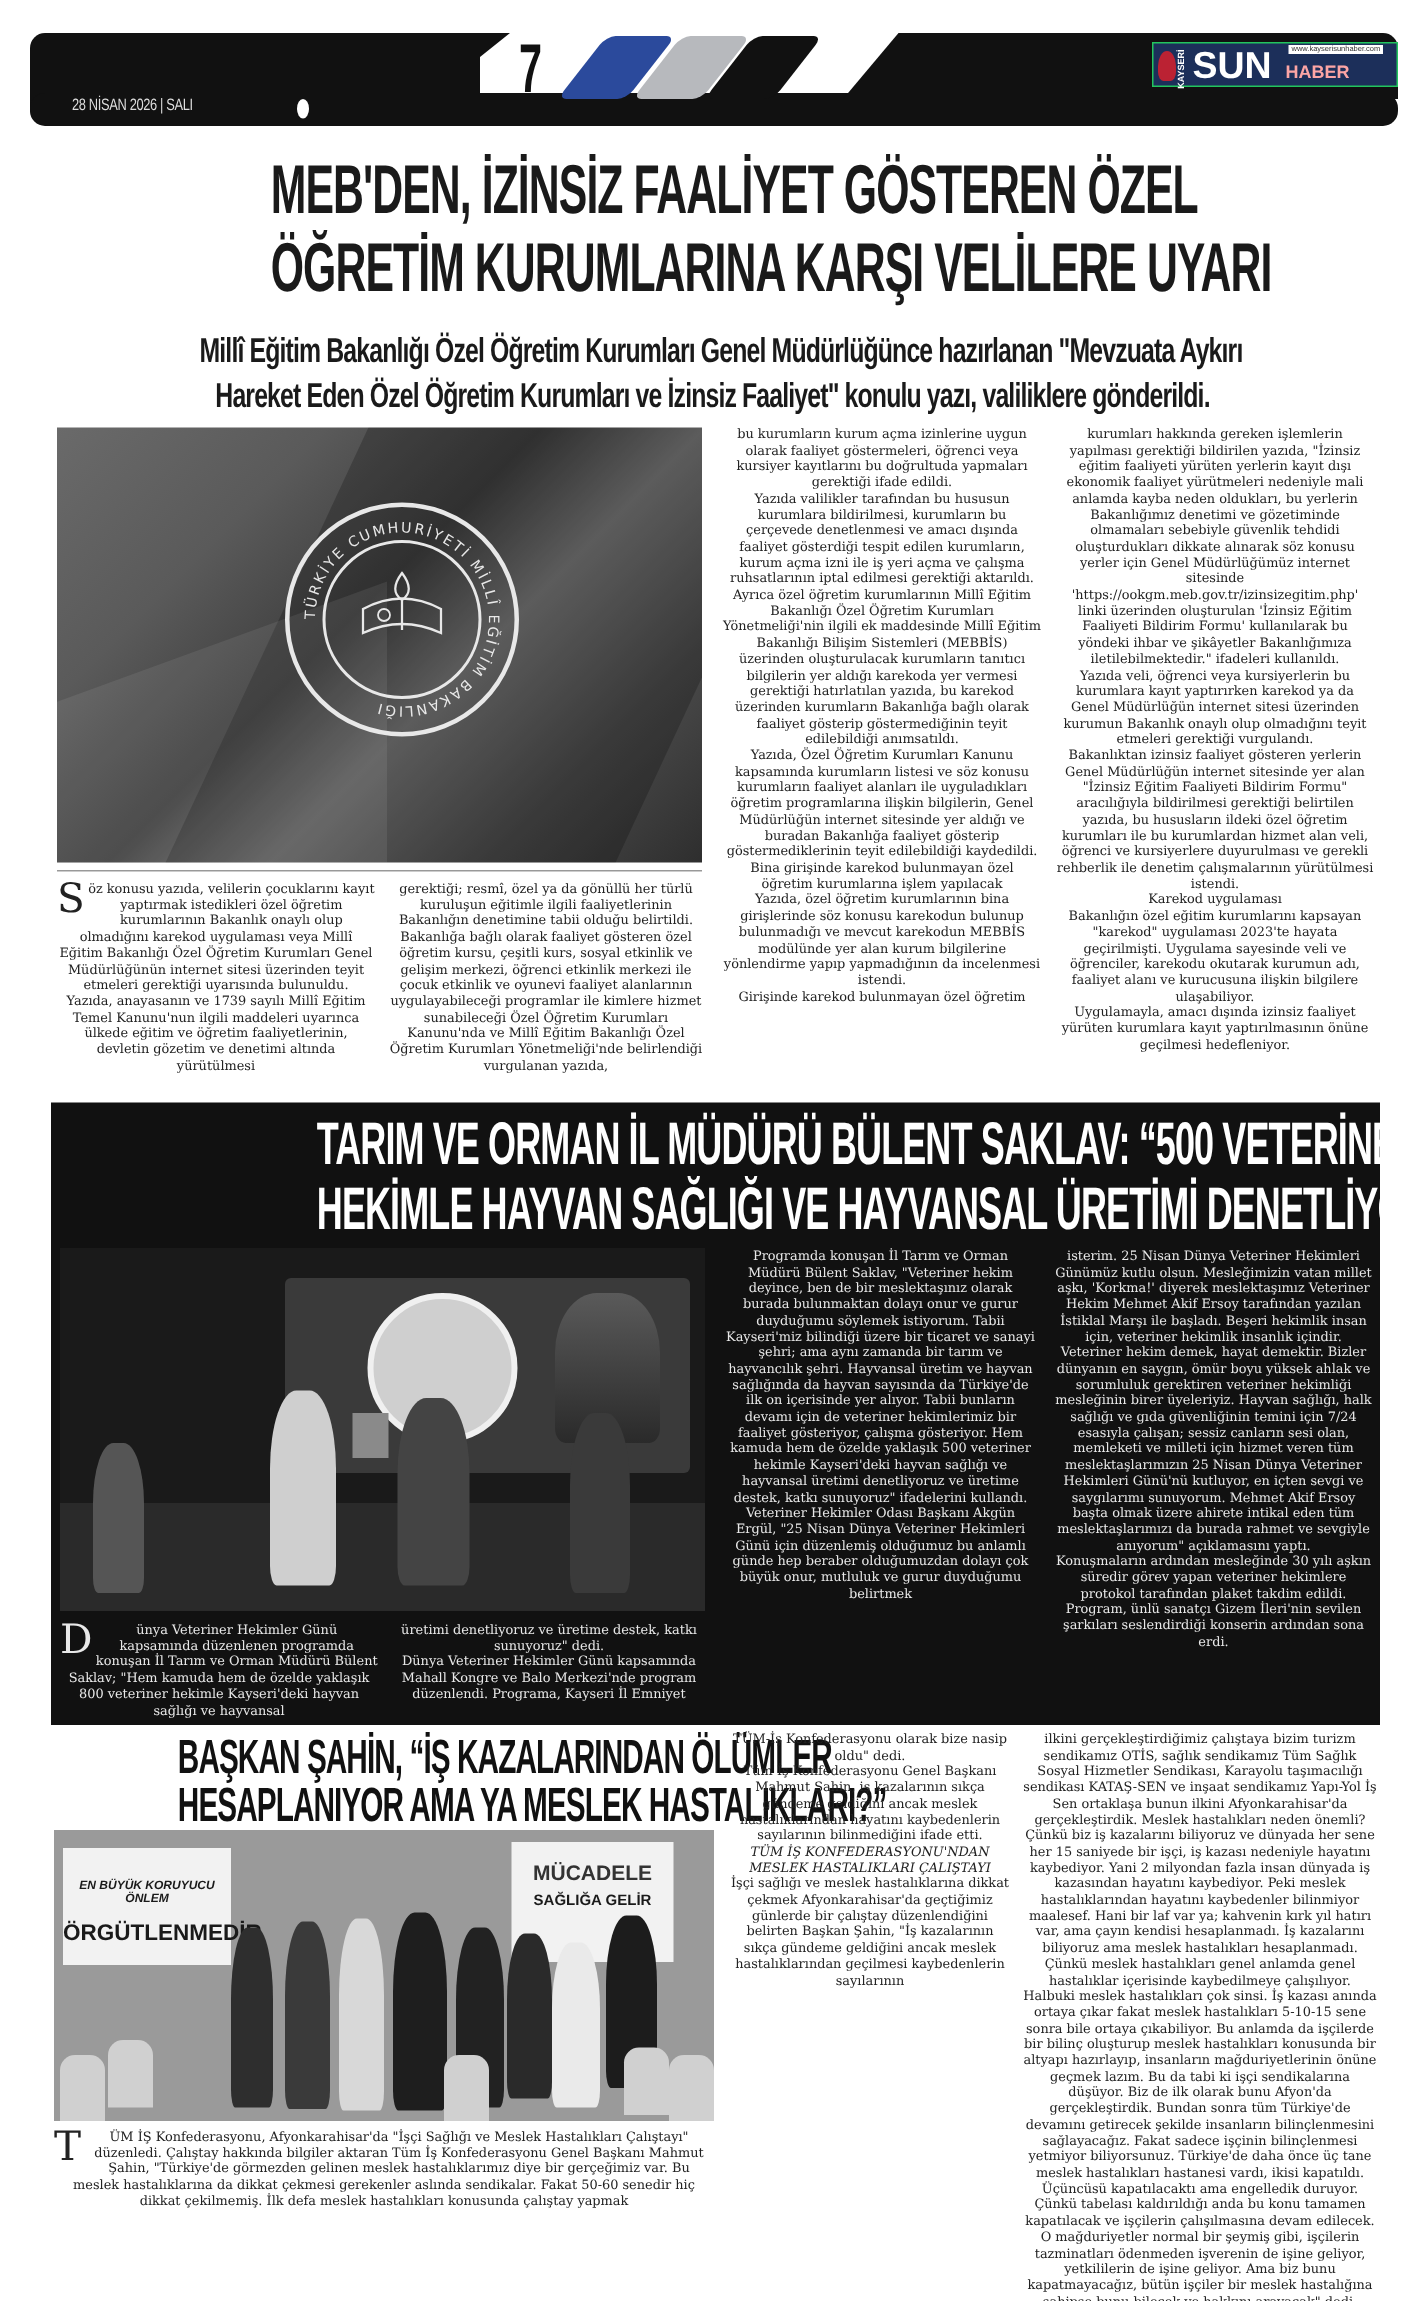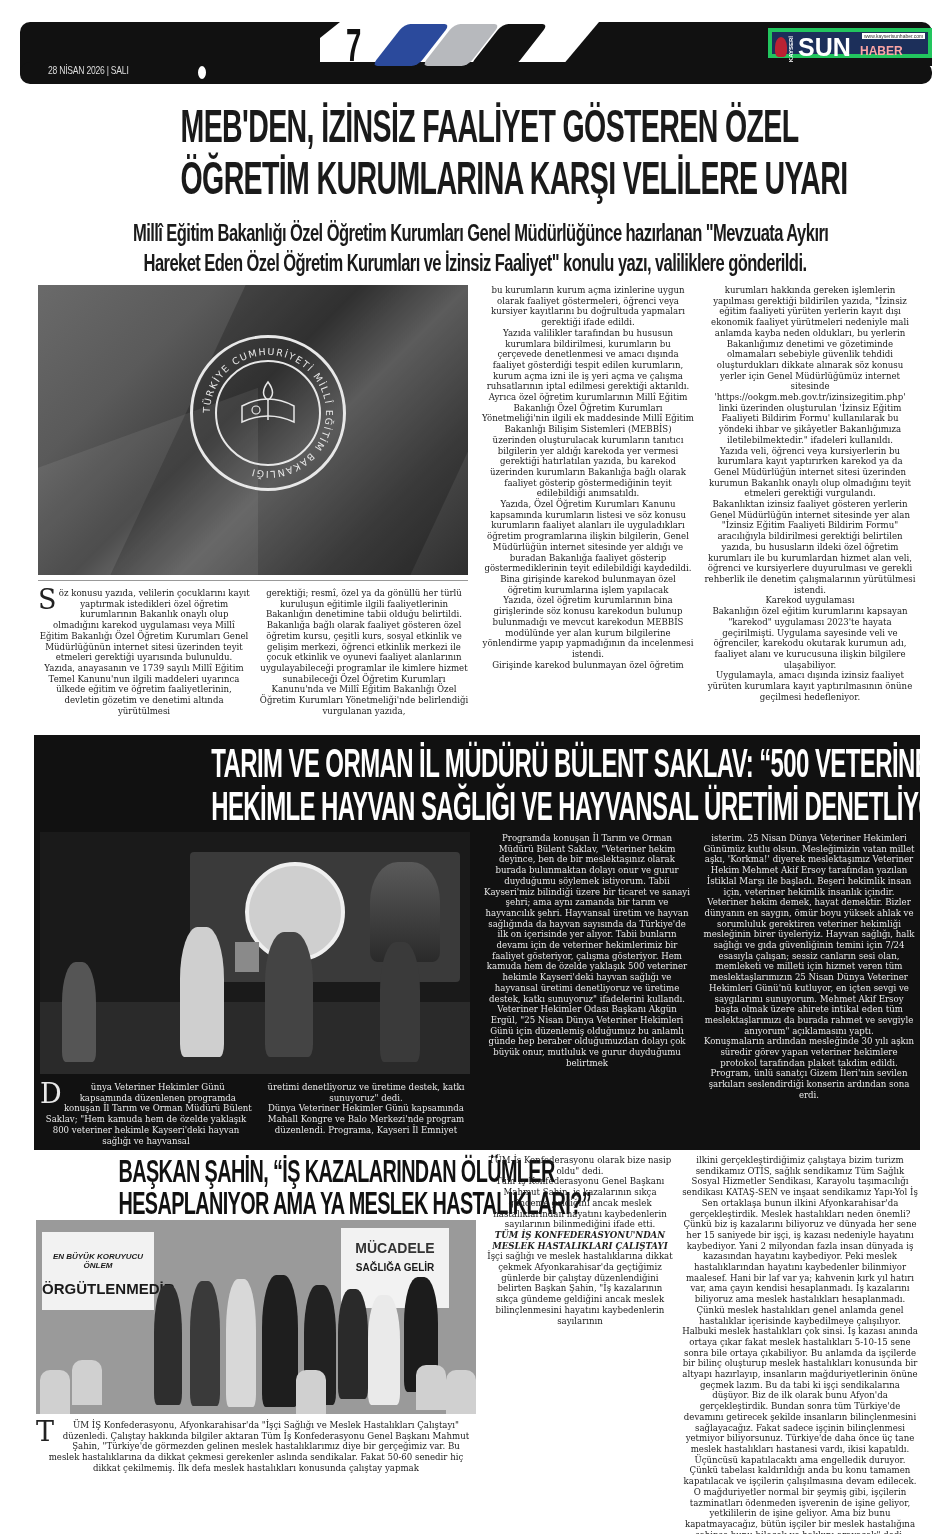--- a/index.html
+++ b/index.html
@@ -16,21 +16,21 @@
     clip-path: polygon(10% 0, 100% 0, 100% 100%, 0 100%); }
   .mh-stripe { position: absolute; top: 2px; width: 46px; height: 42px; border-radius: 6px; transform: skewX(-38deg); }
   .mh-stripe.blue { left: 368px; background: #2b4a9c; }
   .mh-stripe.grey { left: 418px; background: #b7b9bd; }
   .mh-stripe.black { left: 466px; background: #111; }
   .page-number { position: absolute; left: 326px; top: 0; font-family: "Liberation Sans", sans-serif; font-weight: 700;
     font-size: 46px; color: #111; transform: scaleX(0.6); transform-origin: left top; line-height: 46px; }
   .date-line { position: absolute; left: 28px; top: 42px; font-family: "Liberation Sans", sans-serif; font-size: 11px;
     color: #ddd; letter-spacing: -0.3px; transform: scaleX(0.78); transform-origin: left center; }
   .dot { position: absolute; left: 178px; top: 44px; width: 8px; height: 13px; background: #fff; border-radius: 50%; }
-  .logo { position: absolute; left: 748px; top: 6px; width: 164px; height: 30px; background: #1c2f5a; border: 4px solid #22c55e; }
+  .logo { position: absolute; left: 748px; top: 6px; width: 164px; height: 30px; background: #1c2f5a; border: 1px solid #22c55e; }
   .logo .runner { position: absolute; left: 3px; top: 5px; width: 12px; height: 20px; background: #b23; border-radius: 50% 50% 30% 30%; }
   .logo .kayseri { position: absolute; left: 16px; top: 4px; font-size: 6px; color: #fff; writing-mode: vertical-rl; transform: rotate(180deg);
     font-family: "Liberation Sans", sans-serif; font-weight: 700; }
   .logo .sun { position: absolute; left: 26px; top: 2px; font-family: "Liberation Sans", sans-serif; font-weight: 700; font-size: 25px; color: #fff; line-height: 26px; }
   .logo .haber { position: absolute; left: 88px; top: 10px; font-family: "Liberation Sans", sans-serif; font-weight: 700; font-size: 12px; color: #fca5a5; line-height: 18px; }
   .logo .url { position: absolute; left: 90px; top: 1px; font-size: 5px; color: #333; background: #fff; padding: 0 2px; font-family: "Liberation Sans", sans-serif; }
 
   
   .hl { position: absolute; font-family: "Liberation Sans", sans-serif; font-weight: 700; text-align: center;
     letter-spacing: -1px; transform-origin: center top; white-space: nowrap; }
@@ -83,21 +83,21 @@
   .banner-left .b1 { display: block; font-size: 8px; margin-top: 20px; font-style: italic; }
   .banner-left .b2 { display: block; font-size: 15px; margin-top: 10px; }
   .banner-right { left: 305px; top: 8px; width: 108px; height: 80px; }
   .banner-right .b1 { display: block; font-size: 14px; margin-top: 12px; color: #333; }
   .banner-right .b2 { display: block; font-size: 10px; margin-top: 6px; }
   .crowd { position: absolute; left: 110px; top: 55px; width: 300px; height: 140px; }
   .seat { position: absolute; width: 30px; height: 45px; background: #d0d0d0; border-radius: 10px 10px 0 0; }
   .a3c1 { left: 36px; top: 1420px; width: 440px; }
   .a3c2 { left: 486px; top: 1155px; width: 188px; }
   .a3c3 { left: 682px; top: 1155px; width: 236px; }
-  .subhead { font-weight: 700; font-style: italic; }
+  .subhead { font-weight: 400; font-style: italic; }
 </style>
 </head>
 <body>
 
 <div class="masthead">
   <div class="mh-left"></div>
   <div class="mh-slant"></div>
   <div class="mh-bottom"></div>
   <div class="mh-right"></div>
   <div class="mh-stripe blue"></div>
@@ -235,18 +235,18 @@
   <div class="seat" style="left:410px;top:150px;"></div>
 </div>
 
 <div class="col a3c1">
   <p><span class="dropcap">T</span><span>ÜM İŞ Konfederasyonu, Afyonkarahisar'da "İşçi Sağlığı ve Meslek Hastalıkları Çalıştayı" düzenledi. Çalıştay hakkında bilgiler aktaran Tüm İş Konfederasyonu Genel Başkanı Mahmut Şahin, "Türkiye'de görmezden gelinen meslek hastalıklarımız diye bir gerçeğimiz var. Bu meslek hastalıklarına da dikkat çekmesi gerekenler aslında sendikalar. Fakat 50-60 senedir hiç dikkat çekilmemiş. İlk defa meslek hastalıkları konusunda çalıştay yapmak</span></p>
 </div>
 <div class="col a3c2">
   <p>TÜM-İş Konfederasyonu olarak bize nasip oldu" dedi.</p>
   <p>Tüm İş Konfederasyonu Genel Başkanı Mahmut Şahin, iş kazalarının sıkça gündeme geldiğini ancak meslek hastalıklarından hayatını kaybedenlerin sayılarının bilinmediğini ifade etti.</p>
   <p class="subhead">TÜM İŞ KONFEDERASYONU'NDAN MESLEK HASTALIKLARI ÇALIŞTAYI</p>
-  <p>İşçi sağlığı ve meslek hastalıklarına dikkat çekmek Afyonkarahisar'da geçtiğimiz günlerde bir çalıştay düzenlendiğini belirten Başkan Şahin, "İş kazalarının sıkça gündeme geldiğini ancak meslek bilinçlenmesini hayatını kaybedenlerin sayılarının</p>
+  <p>İşçi sağlığı ve meslek hastalıklarına dikkat çekmek Afyonkarahisar'da geçtiğimiz günlerde bir çalıştay düzenlendiğini belirten Başkan Şahin, "İş kazalarının sıkça gündeme geldiğini ancak meslek hastalıklarından geçilmesi kaybedenlerin sayılarının</p>
 </div>
 
 <div class="col a3c3">
   <p>ilkini gerçekleştirdiğimiz çalıştaya bizim turizm sendikamız OTİS, sağlık sendikamız Tüm Sağlık Sosyal Hizmetler Sendikası, Karayolu taşımacılığı sendikası KATAŞ-SEN ve inşaat sendikamız Yapı-Yol İş Sen ortaklaşa bunun ilkini Afyonkarahisar'da gerçekleştirdik. Meslek hastalıkları neden önemli? Çünkü biz iş kazalarını biliyoruz ve dünyada her sene her 15 saniyede bir işçi, iş kazası nedeniyle hayatını kaybediyor. Yani 2 milyondan fazla insan dünyada iş kazasından hayatını kaybediyor. Peki meslek hastalıklarından hayatını kaybedenler bilinmiyor maalesef. Hani bir laf var ya; kahvenin kırk yıl hatırı var, ama çayın kendisi hesaplanmadı. İş kazalarını biliyoruz ama meslek hastalıkları hesaplanmadı. Çünkü meslek hastalıkları genel anlamda genel hastalıklar içerisinde kaybedilmeye çalışılıyor. Halbuki meslek hastalıkları çok sinsi. İş kazası anında ortaya çıkar fakat meslek hastalıkları 5-10-15 sene sonra bile ortaya çıkabiliyor. Bu anlamda da işçilerde bir bilinç oluşturup meslek hastalıkları konusunda bir altyapı hazırlayıp, insanların mağduriyetlerinin önüne geçmek lazım. Bu da tabi ki işçi sendikalarına düşüyor. Biz de ilk olarak bunu Afyon'da gerçekleştirdik. Bundan sonra tüm Türkiye'de devamını getirecek şekilde insanların bilinçlenmesini sağlayacağız. Fakat sadece işçinin bilinçlenmesi yetmiyor biliyorsunuz. Türkiye'de daha önce üç tane meslek hastalıkları hastanesi vardı, ikisi kapatıldı. Üçüncüsü kapatılacaktı ama engelledik duruyor. Çünkü tabelası kaldırıldığı anda bu konu tamamen kapatılacak ve işçilerin çalışılmasına devam edilecek. O mağduriyetler normal bir şeymiş gibi, işçilerin tazminatları ödenmeden işverenin de işine geliyor, yetkililerin de işine geliyor. Ama biz bunu kapatmayacağız, bütün işçiler bir meslek hastalığına sahipse bunu bilecek ve hakkını arayacak" dedi.</p>
 </div>
 
 </body></html>

